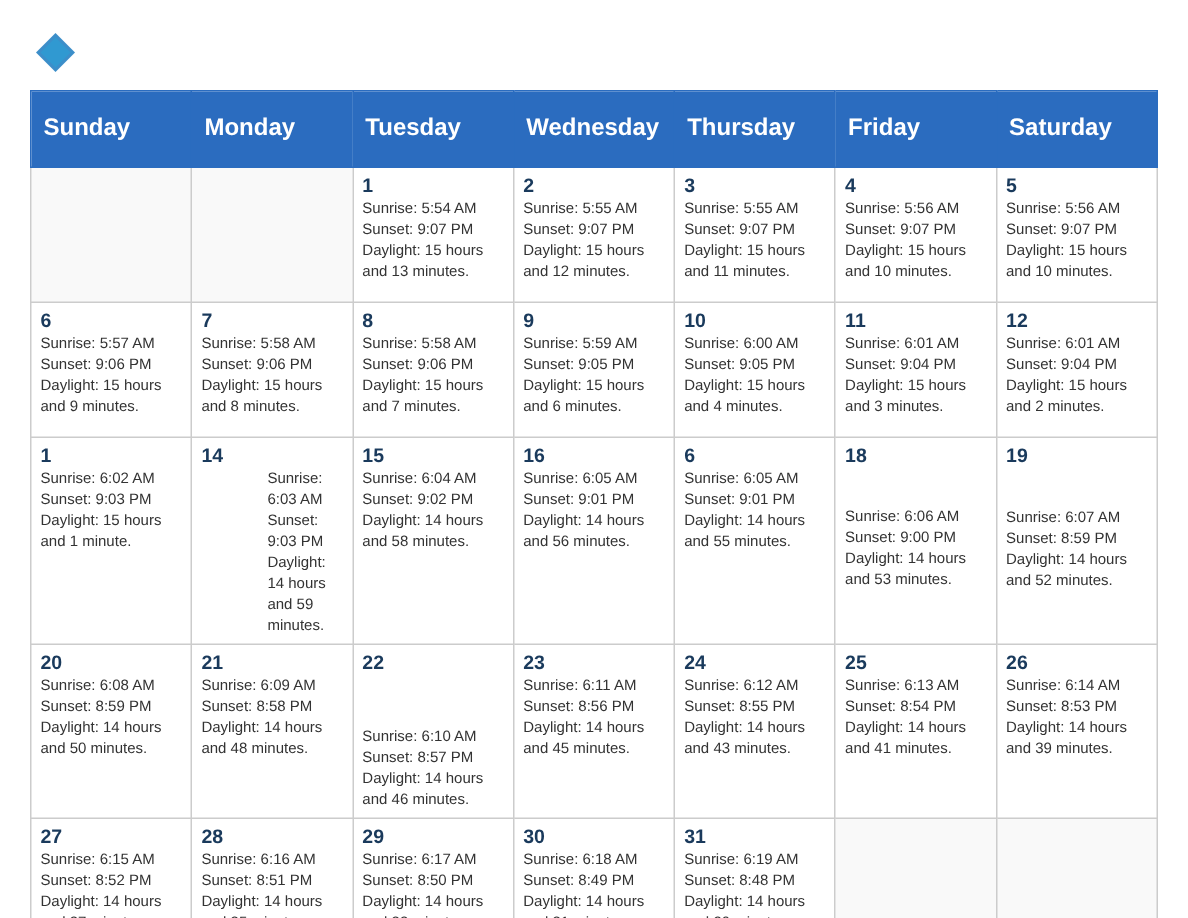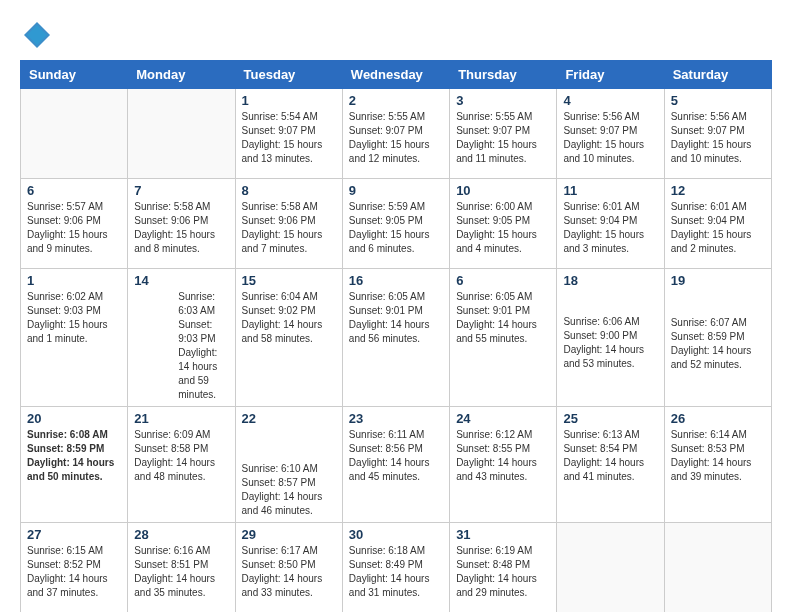--- a/index.html
+++ b/index.html
@@ -45,23 +45,23 @@
       color: #333;
     }
     .calendar {
       width: 100%;
       border-collapse: collapse;
       border: 1px solid #ccc;
     }
     .calendar th {
       background: #2b6cbf;
       color: #fff;
-      font-size: 13px;
+      font-size: 16px;
       font-weight: bold;
-      padding: 6px 8px;
+      padding: 16px 8px;
       text-align: left;
       border: 1px solid #2b6cbf;
     }
     .calendar td {
       vertical-align: top;
       border: 1px solid #ccc;
       padding: 4px 6px;
       width: 107px;
       min-height: 80px;
       font-size: 10.5px;
@@ -258,21 +258,21 @@
           <span class="day-num">19</span>
           <div class="day-info" style="white-space: pre-line; margin-top: 28px;">Sunrise: 6:07 AM
 Sunset: 8:59 PM
 Daylight: 14 hours
 and 52 minutes.</div>
         </td>
       </tr>
       <tr class="week-row">
         <td>
           <span class="day-num">20</span>
-          <div class="day-info" style="white-space: pre-line; font-weight: bold;">Sunrise: 6:08 AM
+          <div class="day-info" style="white-space: pre-line;">Sunrise: 6:08 AM
 Sunset: 8:59 PM
 Daylight: 14 hours
 and 50 minutes.</div>
         </td>
         <td>
           <span class="day-num">21</span>
           <div class="day-info" style="white-space: pre-line;">Sunrise: 6:09 AM
 Sunset: 8:58 PM
 Daylight: 14 hours
 and 48 minutes.</div>

